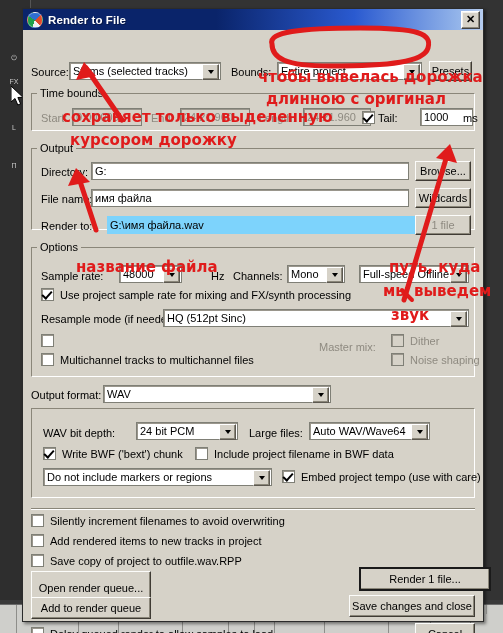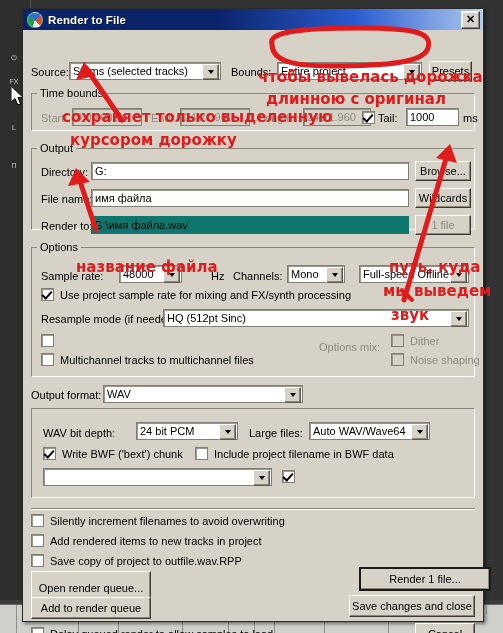--- a/index.html
+++ b/index.html
@@ -63,21 +63,21 @@
     box-shadow:inset -1px -1px 0 #8a8679;
     display:flex;align-items:center;justify-content:center;
   }
   .combo .arrow::after{content:"";border-left:3px solid transparent;border-right:3px solid transparent;border-top:4px solid #000;}
 
   .textbox{
     height:18px;background:#fff;border:1px solid #7f7f76;
     box-shadow:inset 1px 1px 0 #9a968c;
     display:flex;align-items:center;font-size:11px;color:#000;padding-left:3px;box-sizing:border-box;
   }
-  .textbox.ro{background:#0f766e;color:#000;}
+  .textbox.ro{background:#7dd3fc;color:#000;margin-left:16px;}
   .textbox.disabled{background:#d6d2c8;color:#8e8a80;}
 
   .btn{
     height:20px;background:#d6d2c8;
     border:1px solid #fcfcfa;border-right-color:#3f3b34;border-bottom-color:#3f3b34;
     box-shadow:inset -1px -1px 0 #8a8679;
     font-size:11px;color:#000;display:flex;align-items:center;justify-content:center;
     cursor:pointer;box-sizing:border-box;
   }
   .btn.disabled{color:#8e8a80;}
@@ -177,21 +177,21 @@
       <legend>Time bounds</legend>
     </fieldset>
     <div class="lbl dim" style="position:absolute;left:18px;top:82px">Start:</div>
     <div class="textbox disabled" style="position:absolute;left:49px;top:78px;width:70px">0:00.000</div>
     <div class="lbl dim" style="position:absolute;left:128px;top:82px">End:</div>
     <div class="textbox disabled" style="position:absolute;left:157px;top:78px;width:70px">24:21.960</div>
     <div class="lbl dim" style="position:absolute;left:236px;top:82px">Length:</div>
     <div class="textbox disabled" style="position:absolute;left:280px;top:78px;width:68px">24:21.960</div>
     <div class="cb on" style="position:absolute;left:339px;top:81px"></div>
     <div class="lbl" style="position:absolute;left:355px;top:82px">Tail:</div>
-    <div class="textbox" style="position:absolute;left:383px;top:78px;width:53px">1000</div>
+    <div class="textbox" style="position:absolute;left:397px;top:78px;width:53px">1000</div>
     <div class="lbl" style="position:absolute;left:440px;top:82px">ms</div>
 
     <fieldset class="grp" style="left:8px;top:112px;width:444px;height:88px">
       <legend>Output</legend>
     </fieldset>
     <div class="lbl" style="position:absolute;left:18px;top:136px">Directory:</div>
     <div class="textbox" style="position:absolute;left:68px;top:132px;width:318px">G:</div>
     <div class="btn" style="position:absolute;left:392px;top:131px;width:56px">Browse...</div>
 
     <div class="lbl" style="position:absolute;left:18px;top:163px">File name:</div>
@@ -233,32 +233,32 @@
     </div>
 
     <div class="cbrow" style="position:absolute;left:18px;top:304px">
       <span class="cb"></span>
     </div>
     <div class="cbrow" style="position:absolute;left:18px;top:323px">
       <span class="cb"></span>
       <span class="lbl">Multichannel tracks to multichannel files</span>
     </div>
 
-    <div class="lbl dim" style="position:absolute;left:296px;top:311px">Options mix:</div>
+    <div class="lbl dim" style="position:absolute;left:296px;top:311px">Master mix:</div>
     <div class="cbrow" style="position:absolute;left:368px;top:304px">
       <span class="cb dim"></span>
       <span class="lbl dim">Dither</span>
     </div>
     <div class="cbrow" style="position:absolute;left:368px;top:323px">
       <span class="cb dim"></span>
       <span class="lbl dim">Noise shaping</span>
     </div>
 
     <div class="lbl" style="position:absolute;left:8px;top:359px">Output format:</div>
-    <div class="combo" style="position:absolute;left:80px;top:355px;width:200px">
+    <div class="combo" style="position:absolute;left:80px;top:355px;width:228px">
       <span>WAV</span>
       <span class="arrow"></span>
     </div>
 
     <div class="panel" style="left:8px;top:378px;width:444px;height:90px"></div>
     <div class="lbl" style="position:absolute;left:20px;top:397px">WAV bit depth:</div>
     <div class="combo" style="position:absolute;left:113px;top:392px;width:102px">
       <span>24 bit PCM</span>
       <span class="arrow"></span>
     </div>
@@ -271,24 +271,26 @@
     <div class="cbrow" style="position:absolute;left:20px;top:417px">
       <span class="cb on"></span>
       <span class="lbl">Write BWF ('bext') chunk</span>
     </div>
     <div class="cbrow" style="position:absolute;left:172px;top:417px">
       <span class="cb"></span>
       <span class="lbl">Include project filename in BWF data</span>
     </div>
 
     <div class="combo" style="position:absolute;left:20px;top:438px;width:229px">
+      <span>Do not include markers or regions</span>
       <span class="arrow"></span>
     </div>
     <div class="cbrow" style="position:absolute;left:259px;top:440px">
       <span class="cb on"></span>
+      <span class="lbl">Embed project tempo (use with care)</span>
     </div>
 
     <div class="sep" style="left:8px;top:478px;width:444px"></div>
 
     <div class="cbrow" style="position:absolute;left:8px;top:484px">
       <span class="cb"></span>
       <span class="lbl">Silently increment filenames to avoid overwriting</span>
     </div>
     <div class="cbrow" style="position:absolute;left:8px;top:504px">
       <span class="cb"></span>

